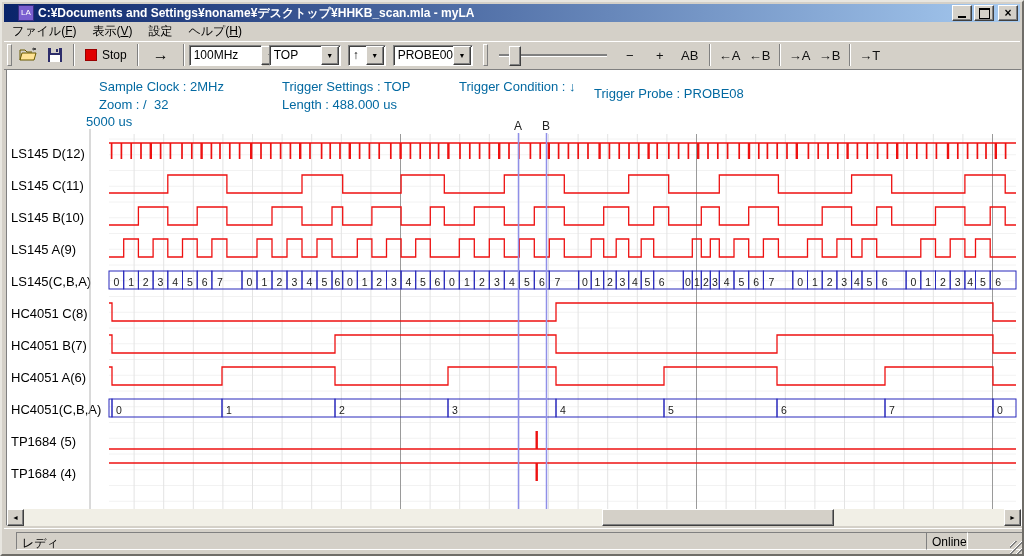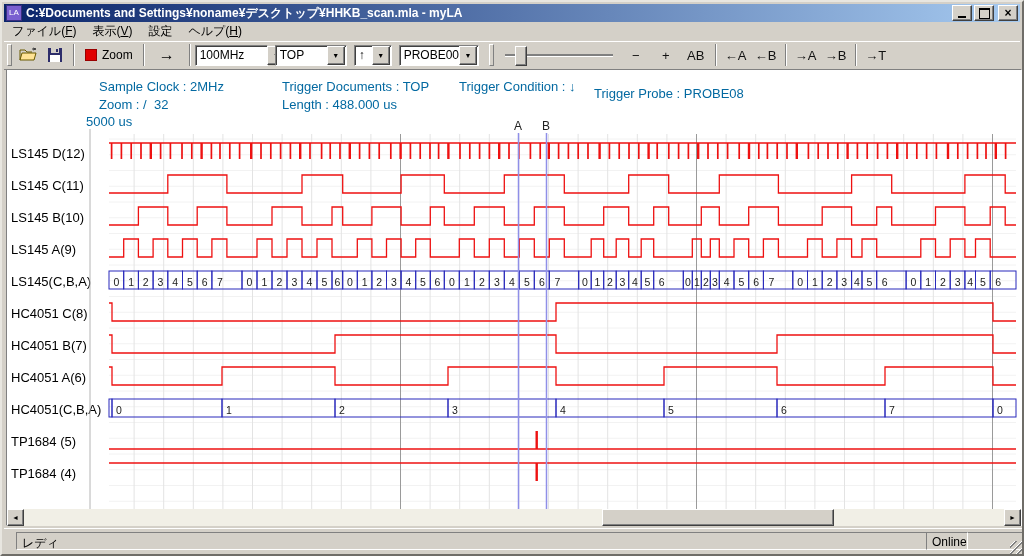--- a/index.html
+++ b/index.html
@@ -5,21 +5,21 @@
   html,body{margin:0;padding:0;background:#555;}
   #root{position:relative;width:1024px;height:556px;background:#d4d0c8;
         font-family:"Liberation Sans","DejaVu Sans",sans-serif;overflow:hidden;
         border:2px solid;border-color:#e8e6e0 #6f6d68 #6f6d68 #e8e6e0;box-sizing:border-box;}
   .abs{position:absolute;}
   
   #titlebar{left:2px;top:2px;width:1016px;height:18px;
             background:linear-gradient(to right,#0a246a,#a6caf0);
             display:flex;align-items:center;padding:0 2px;box-sizing:border-box;}
   #app-icon{width:14px;height:14px;background:#7a5fd0;border:1px solid #3a2f80;
-            color:#fff;font-size:8px;line-height:14px;text-align:center;flex:0 0 auto;}
+            color:#fff;font-size:8px;line-height:14px;text-align:center;flex:0 0 auto;margin-left:12px;}
   #title-text{color:#fff;font-size:12px;font-weight:bold;margin-left:4px;white-space:nowrap;
               overflow:hidden;flex:1 1 auto;}
   .tbtn{width:18px;height:14px;background:#d4d0c8;border:1px solid;margin-left:2px;
         border-color:#fff #404040 #404040 #fff;box-shadow:inset -1px -1px 0 #808080;
         display:flex;align-items:flex-end;justify-content:center;flex:0 0 auto;
         font-size:10px;line-height:10px;color:#000;}
   .tbtn .mingl{width:8px;height:2px;background:#000;margin:0 0 2px 0;}
   .tbtn .maxgl{width:9px;height:8px;border:1px solid #000;border-top-width:2px;margin-bottom:1px;}
   .tbtn .closegl{font-size:12px;font-weight:bold;line-height:13px;}
   
@@ -111,21 +111,21 @@
       <svg width="18" height="16">
         <rect x="1" y="1" width="14" height="14" fill="#2d2d6b"></rect>
         <rect x="4" y="1" width="8" height="5" fill="#d4d0c8"></rect>
         <rect x="9" y="2" width="2" height="3" fill="#2d2d6b"></rect>
         <rect x="3" y="8" width="10" height="7" fill="#fff"></rect>
       </svg>
     </div>
     <div class="sep"></div>
     <div id="stop-btn" class="tool-btn">
       <span class="sq"></span>
-      <span>Zoom</span>
+      <span>Stop</span>
     </div>
     <div class="sep"></div>
     <div id="run-btn" class="tool-btn">→</div>
     <div class="sep"></div>
     <span id="combo-slot" style="display: flex;">
         <div class="combo" style="width: 73px; gap: 23px;">
           <span class="combo-text">100MHz</span>
           <span class="combo-btn">▼</span>
         </div>
         <div class="combo" style="width: 72px;">
@@ -165,21 +165,21 @@
         <div class="sep"></div>
         <div class="btn-group">
           <div class="flat-btn">→T</div>
         </div>
       </span>
   </div>
 
   <div id="client" class="abs"></div>
 
   <div class="info-text" style="left:97px;top:77px">Sample Clock : 2MHz</div>
-  <div class="info-text" style="left:280px;top:77px">Trigger Documents : TOP</div>
+  <div class="info-text" style="left:280px;top:77px">Trigger Settings : TOP</div>
   <div class="info-text" style="left:457px;top:77px">Trigger Condition : ↓</div>
   <div class="info-text" style="left:592px;top:84px">Trigger Probe : PROBE08</div>
   <div class="info-text" style="left:97px;top:95px">Zoom : /  32</div>
   <div class="info-text" style="left:280px;top:95px">Length : 488.000 us</div>
   <div class="info-text" style="left:84px;top:112px">5000 us</div>
 
   <div class="cursor-label" style="left:512px;top:117px">A</div>
   <div class="cursor-label" style="left:540px;top:117px">B</div>
 
   <span id="siglabel-slot"><div class="sig-label" style="top: 144px;">LS145 D(12)</div><div class="sig-label" style="top: 176px;">LS145 C(11)</div><div class="sig-label" style="top: 208px;">LS145 B(10)</div><div class="sig-label" style="top: 240px;">LS145 A(9)</div><div class="sig-label" style="top: 272px;">LS145(C,B,A)</div><div class="sig-label" style="top: 304px;">HC4051 C(8)</div><div class="sig-label" style="top: 336px;">HC4051 B(7)</div><div class="sig-label" style="top: 368px;">HC4051 A(6)</div><div class="sig-label" style="top: 400px;">HC4051(C,B,A)</div><div class="sig-label" style="top: 432px;">TP1684 (5)</div><div class="sig-label" style="top: 464px;">TP1684 (4)</div></span>

